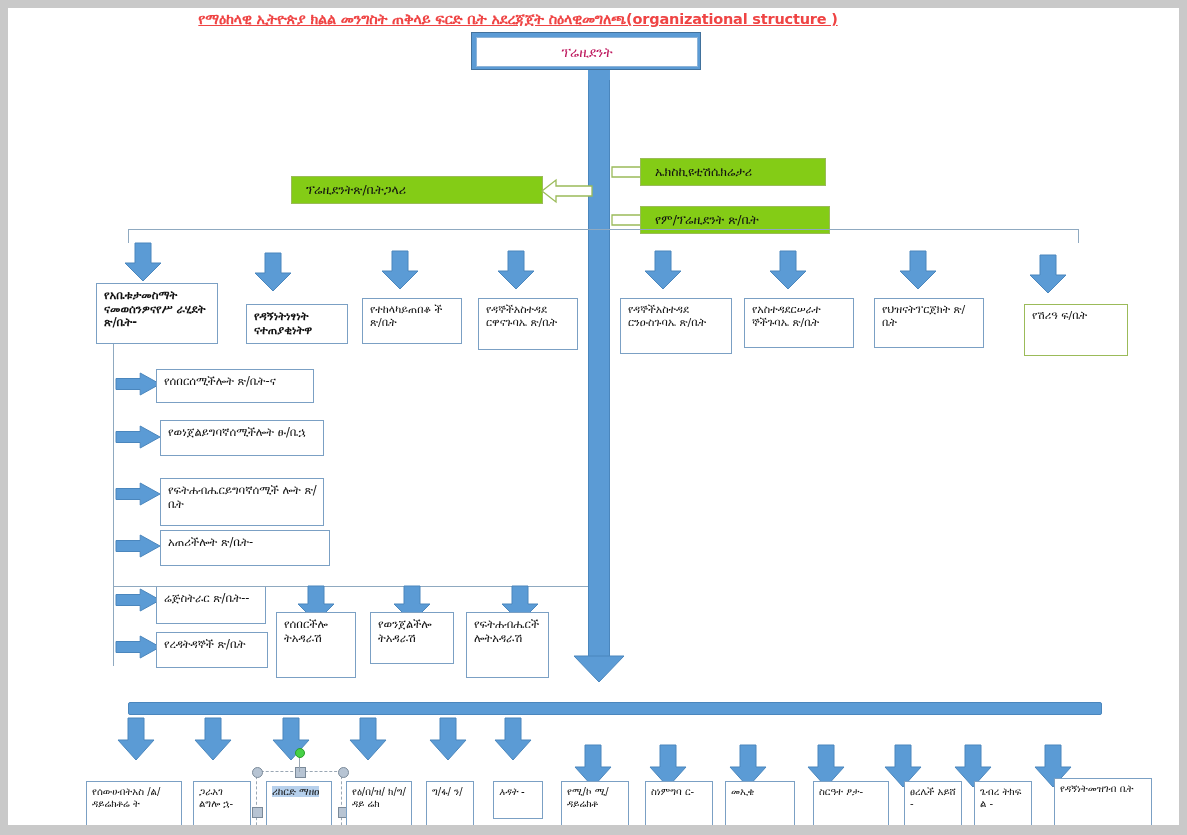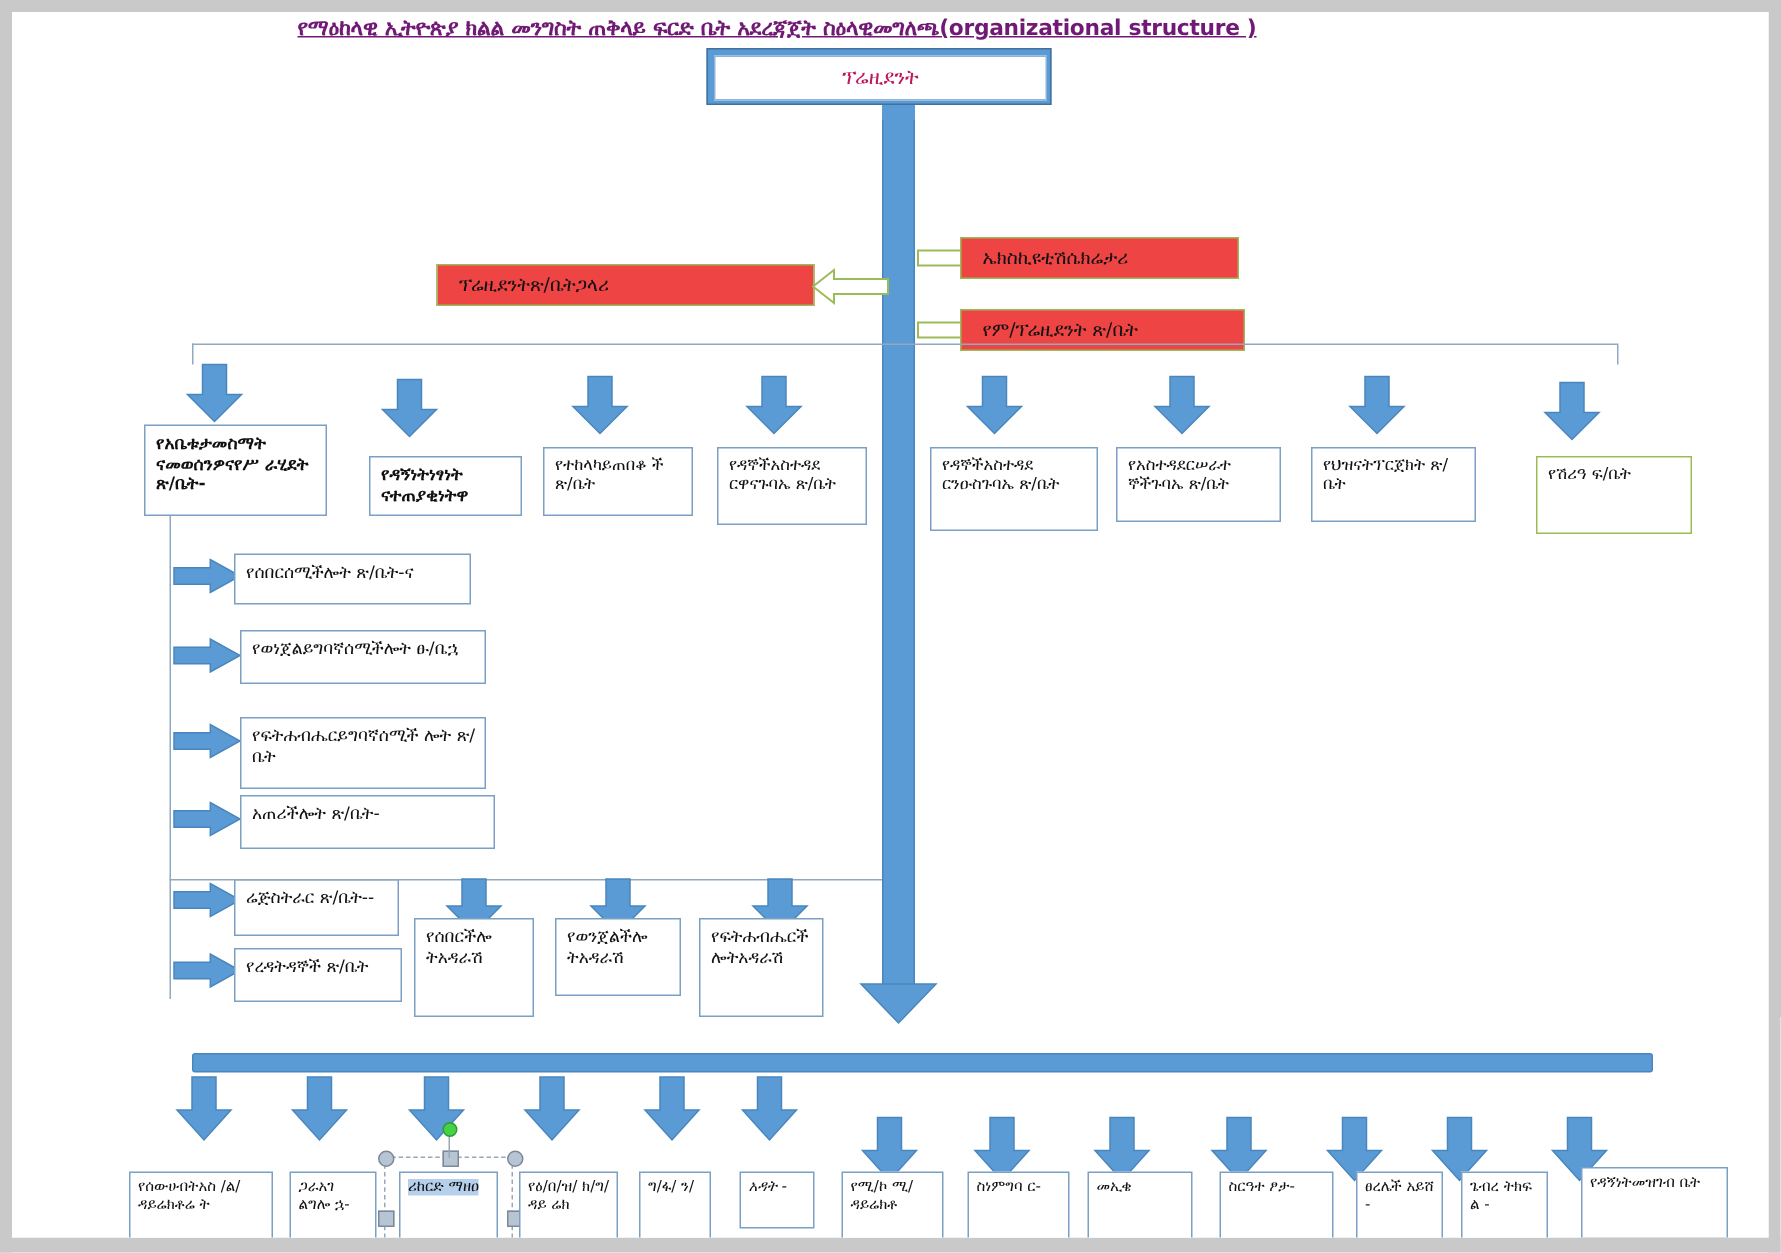--- a/index.html
+++ b/index.html
@@ -15,21 +15,21 @@
   #chrome-left{position:absolute;left:0;top:0;width:8px;height:835px;background:#c9c9c9;}
   #chrome-right{position:absolute;right:0;top:0;width:8px;height:835px;background:#c9c9c9;}
   #chrome-bottom{position:absolute;left:0;bottom:0;width:1187px;height:10px;background:#c9c9c9;}
   #canvas{position:absolute;left:8px;top:8px;width:1171px;height:817px;background:#fff;overflow:hidden;}
 
   .abs{position:absolute;box-sizing:border-box;}
 
   
   #title{
     left:60px;top:0px;width:900px;height:24px;
-    font-size:14.5px;font-weight:bold;color:#701a75;
+    font-size:14.5px;font-weight:bold;color:#ef4444;
     text-decoration:underline;text-align:center;white-space:nowrap;
     line-height:22px;letter-spacing:-0.2px;
   }
 
   
   .pres-outer{background:#5b9bd5;border:1px solid #41719c;padding:4px;}
   .pres-inner{
     background:#ffffff;border:1px solid #8eb4d8;width:100%;height:100%;
     display:flex;align-items:center;justify-content:center;
     font-size:13.5px;color:#be185d;
@@ -41,21 +41,21 @@
     font-size:11px;color:#111;line-height:1.18;
     padding:5px 6px 2px 7px;overflow:hidden;
   }
   .box.green{border:1.4px solid #9bbb59;}
   .box.bold{font-weight:bold;font-size:11.5px;}
   .box.small{font-size:10px;line-height:1.2;padding:4px 4px 2px 5px;}
   .box.mid{font-size:11.5px;}
 
   
   .greenbox{
-    background:#ef4444;border:1.4px solid #9bbb59;
+    background:#84cc16;border:1.4px solid #9bbb59;
     font-size:12.5px;color:#111;display:flex;align-items:center;
     padding-left:14px;
   }
 
   
   .vline{background:#8fa9c0;width:1px;}
   .hline{background:#8fa9c0;height:1px;}
 
   
   #spine{left:580px;top:66px;width:22px;height:586px;background:#5b9bd5;border-left:1px solid #4a86bd;border-right:1px solid #4a86bd;}

